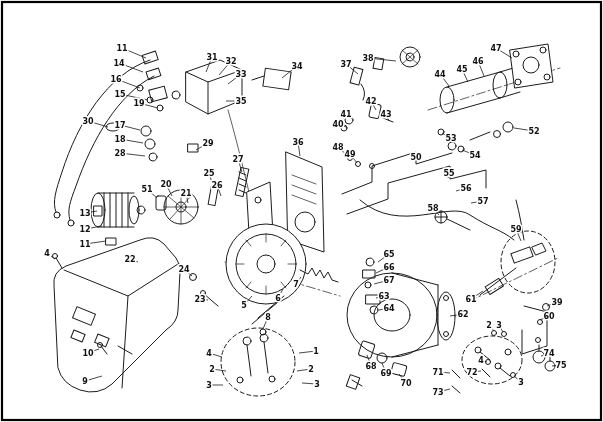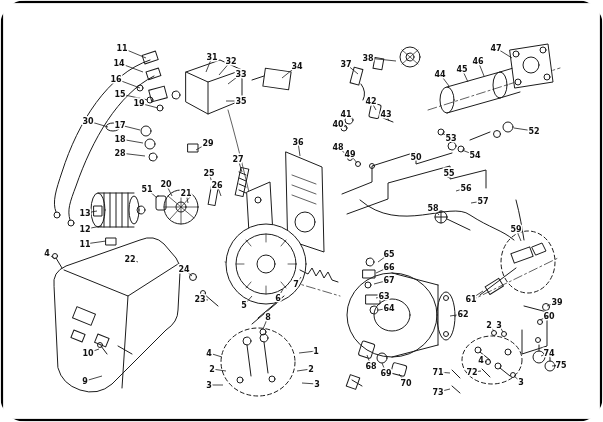--- a/index.html
+++ b/index.html
@@ -1,19 +1,18 @@
 <!DOCTYPE html>
 <html style="--ink: #1c1c1c;"><head>
 <meta charset="utf-8">
 <style>
   html,body{margin:0;padding:0;background:#ffffff;}
   .stage{
     position:relative;width:603px;height:422px;background:#ffffff;overflow:hidden;
     font-family:"DejaVu Sans","Liberation Sans",sans-serif;
-    border-radius:26px;
   }
   svg{position:absolute;left:0;top:0;}
   .frame{fill:none;stroke:#000;stroke-width:2.2;}
   .draw *{fill:none;stroke:var(--ink,#222);stroke-width:1;stroke-linecap:round;stroke-linejoin:round;}
   .draw .solid{fill:#ffffff;}
   .draw .dashed{stroke-dasharray:4 3;}
   .draw .dashdot{stroke-dasharray:9 3 2 3;stroke-width:.7;}
   .draw .thin{stroke-width:.7;}
   .leader{stroke:var(--ink,#333);stroke-width:.8;}
   .callout{

